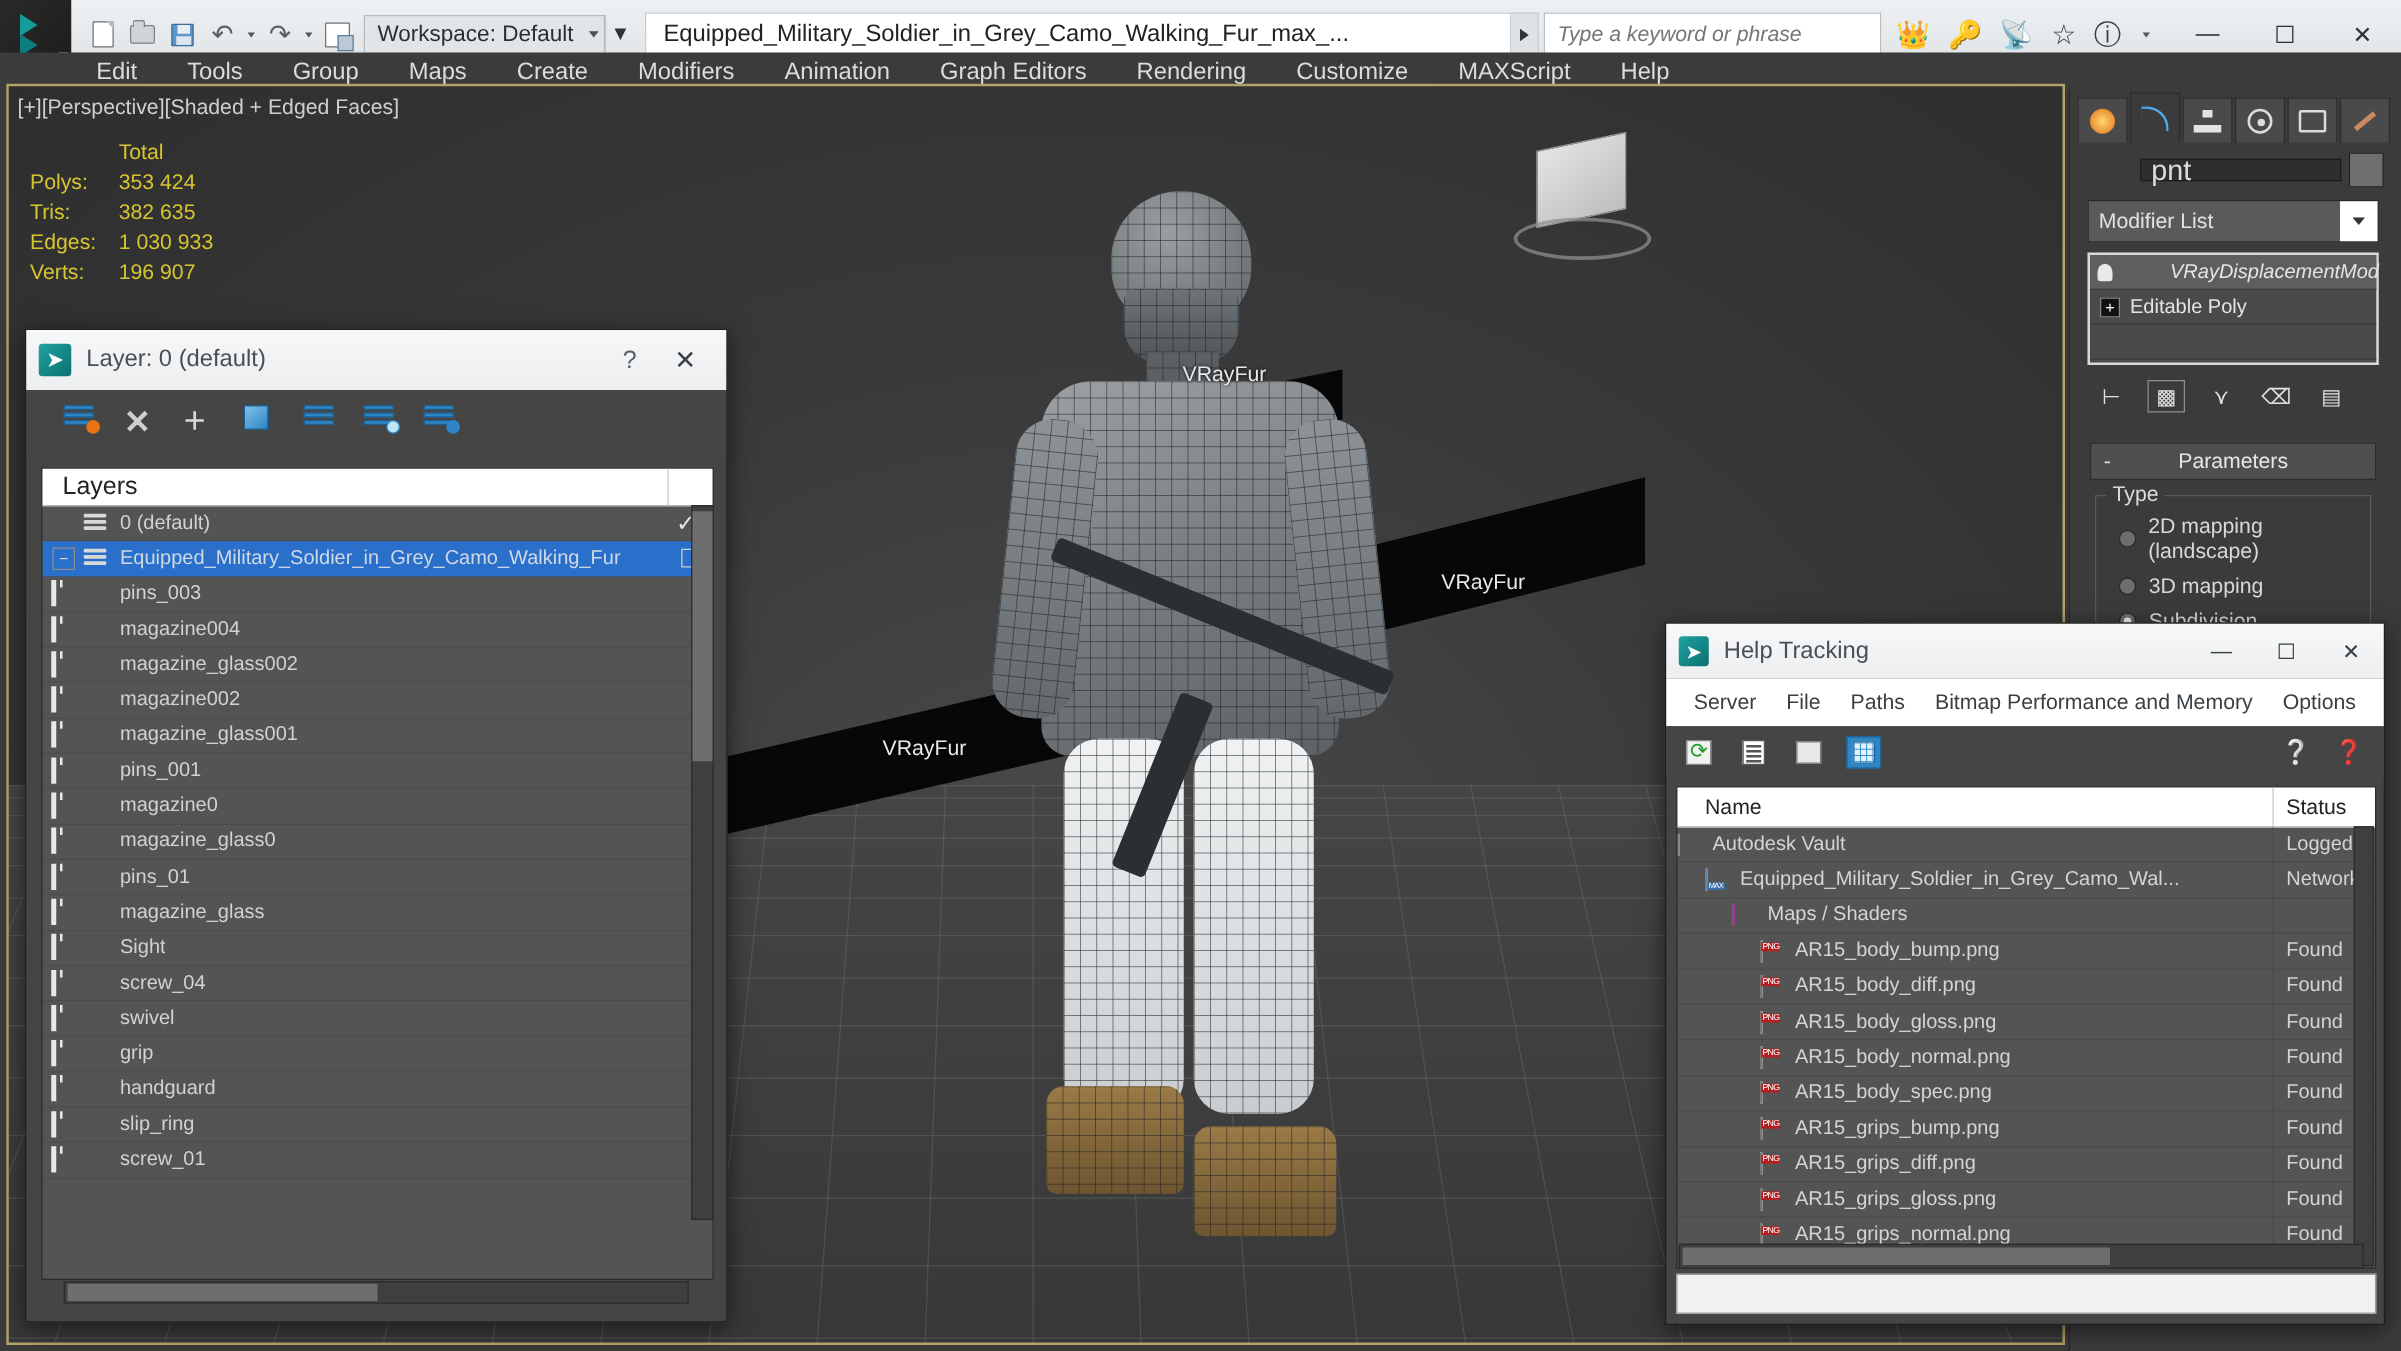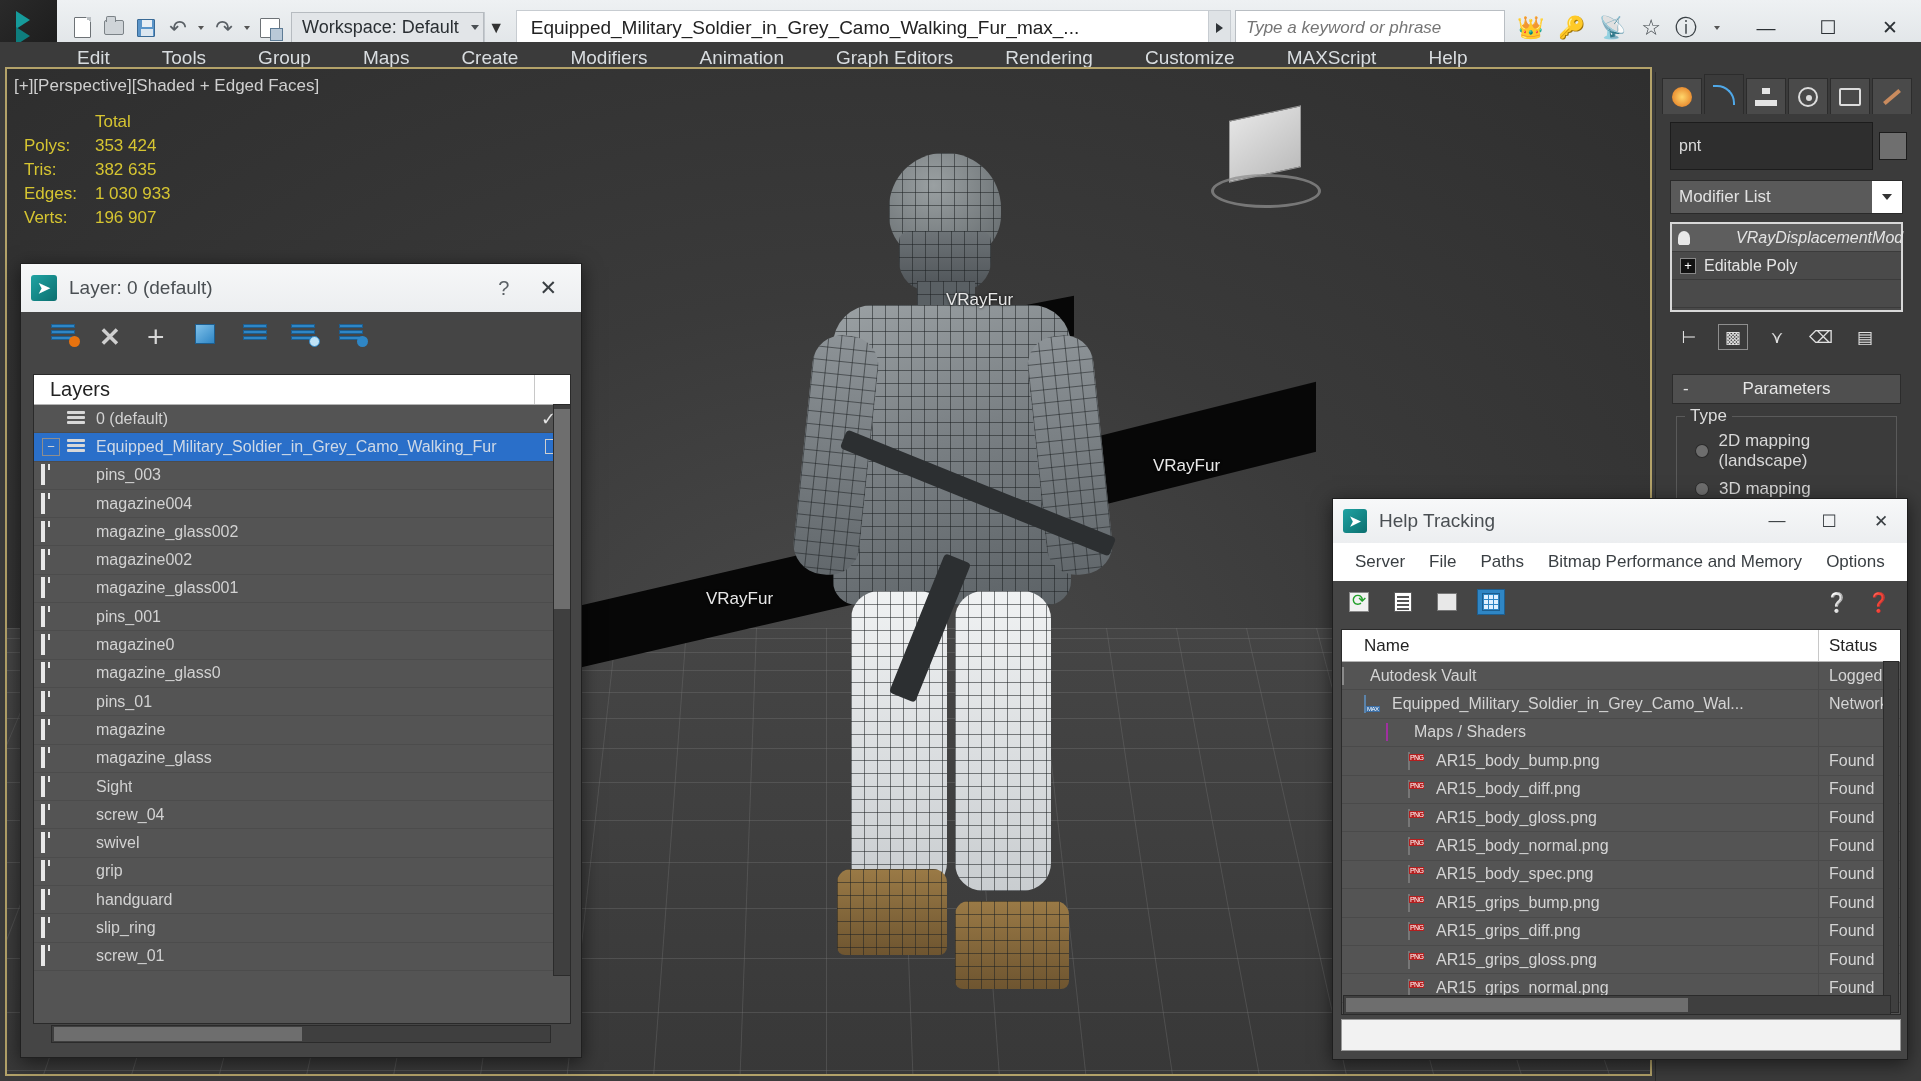--- a/index.html
+++ b/index.html
@@ -60,21 +60,21 @@
   #searchbox input{border:none;outline:none;font-size:17px;font-style:italic;color:#8a9096;width:100%;
     font-family:"Liberation Sans",sans-serif;background:transparent;}
   #trayicons{display:flex;align-items:center;gap:14px;padding:0 12px;height:42px;}
   .tico{font-size:22px;color:#3a4045;cursor:pointer;line-height:1;}
 
   #winctl{display:flex;align-items:stretch;height:55px;margin-left:auto;}
   .wbtn{width:62px;display:flex;align-items:center;justify-content:center;font-size:19px;color:#2c3135;cursor:pointer;}
 
   
   #menubar{position:absolute;left:57px;top:42px;height:32px;display:flex;align-items:center;
-    background:transparent;z-index:5;gap:12px;}
+    background:transparent;z-index:5;}
   #menubar .mi{font-size:19px;color:#d9dde0;padding:0 20px;cursor:pointer;line-height:32px;}
   #menubg{position:absolute;left:0;top:42px;width:1921px;height:25px;background:#3b3b3b;z-index:1;}
 
   
   #viewport{position:absolute;left:5px;top:67px;width:1647px;height:1009px;
     background:#3c3c3c;border:1px solid #1a1a1a;overflow:hidden;}
   #vpborder{position:absolute;left:5px;top:67px;width:1647px;height:1009px;border:2px solid #b3a269;
     pointer-events:none;z-index:20;}
   #vplabel{position:absolute;left:8px;top:8px;font-size:17px;color:#cfcfcf;z-index:10;}
 
@@ -238,22 +238,22 @@
   .ct-hier{width:22px;height:18px;position:relative;}
   .ct-hier:before{content:"";position:absolute;left:7px;top:0;width:8px;height:6px;background:#e4e4e4;}
   .ct-hier:after{content:"";position:absolute;left:0;bottom:0;width:22px;height:6px;background:#e4e4e4;}
   .ct-motion{width:20px;height:20px;border-radius:50%;border:2px solid #dcdcdc;position:relative;}
   .ct-motion:after{content:"";position:absolute;left:6px;top:6px;width:6px;height:6px;border-radius:50%;background:#dcdcdc;}
   .ct-display{width:22px;height:18px;border:2px solid #dcdcdc;border-radius:2px;}
   .ct-utils{width:20px;height:20px;position:relative;}
   .ct-utils:after{content:"";position:absolute;left:0;top:8px;width:20px;height:4px;background:#c98b5e;transform:rotate(-40deg);}
 
   #namerow{display:flex;align-items:center;gap:6px;padding:8px 10px 4px 14px;}
-  #nameinput{flex:1;height:48px;background:#2e2e2e;border:1px solid #1c1c1c;color:#dcdcdc;font-size:16px;
-    padding-left:8px;display:flex;align-items:center;}
+  #nameinput{flex:1;height:18px;background:#2e2e2e;border:1px solid #1c1c1c;color:#dcdcdc;font-size:23px;
+    padding-left:8px;display:flex;align-items:center;margin-left:42px;}
   #colorswatch{width:28px;height:28px;background:#6f6f6f;border:1px solid #1c1c1c;}
   #modlistrow{margin:6px 14px 0 14px;height:34px;background:#5a5a5a;border:1px solid #2a2a2a;display:flex;align-items:center;}
   #modlistrow .mtxt{flex:1;font-size:17px;color:#e2e2e2;padding-left:8px;}
   #modlistrow .mdrop{width:30px;height:32px;background:#fff;display:flex;align-items:center;justify-content:center;}
   #modlistrow .mdrop:after{content:"";width:0;height:0;border-left:5px solid transparent;
     border-right:5px solid transparent;border-top:6px solid #333;}
   #modstack{margin:8px 14px 0 14px;background:#4a4a4a;border:2px solid #d8d8d8;height:90px;}
   .mstackrow{height:28px;display:flex;align-items:center;font-size:16px;color:#e4e4e4;padding-left:6px;border-bottom:1px solid #3b3b3b;}
   .mstackrow.top{background:#5e5e5e;}
   .mstackrow .mi-ico{width:20px;height:18px;margin-right:6px;display:flex;align-items:center;justify-content:center;}
@@ -574,24 +574,20 @@
         <div class="lrow indent1">
           <span class="lico"><span class="objcube"></span></span>
           <span class="lname">magazine_glass0</span>
         </div>
         <div class="lrow indent1">
           <span class="lico"><span class="objcube"></span></span>
           <span class="lname">pins_01</span>
         </div>
         <div class="lrow indent1">
           <span class="lico"><span class="objcube"></span></span>
-          <span class="lname">magazine</span>
-        </div>
-        <div class="lrow indent1">
-          <span class="lico"><span class="objcube"></span></span>
           <span class="lname">magazine_glass</span>
         </div>
         <div class="lrow indent1">
           <span class="lico"><span class="objcube"></span></span>
           <span class="lname">Sight</span>
         </div>
         <div class="lrow indent1">
           <span class="lico"><span class="objcube"></span></span>
           <span class="lname">screw_04</span>
         </div>

